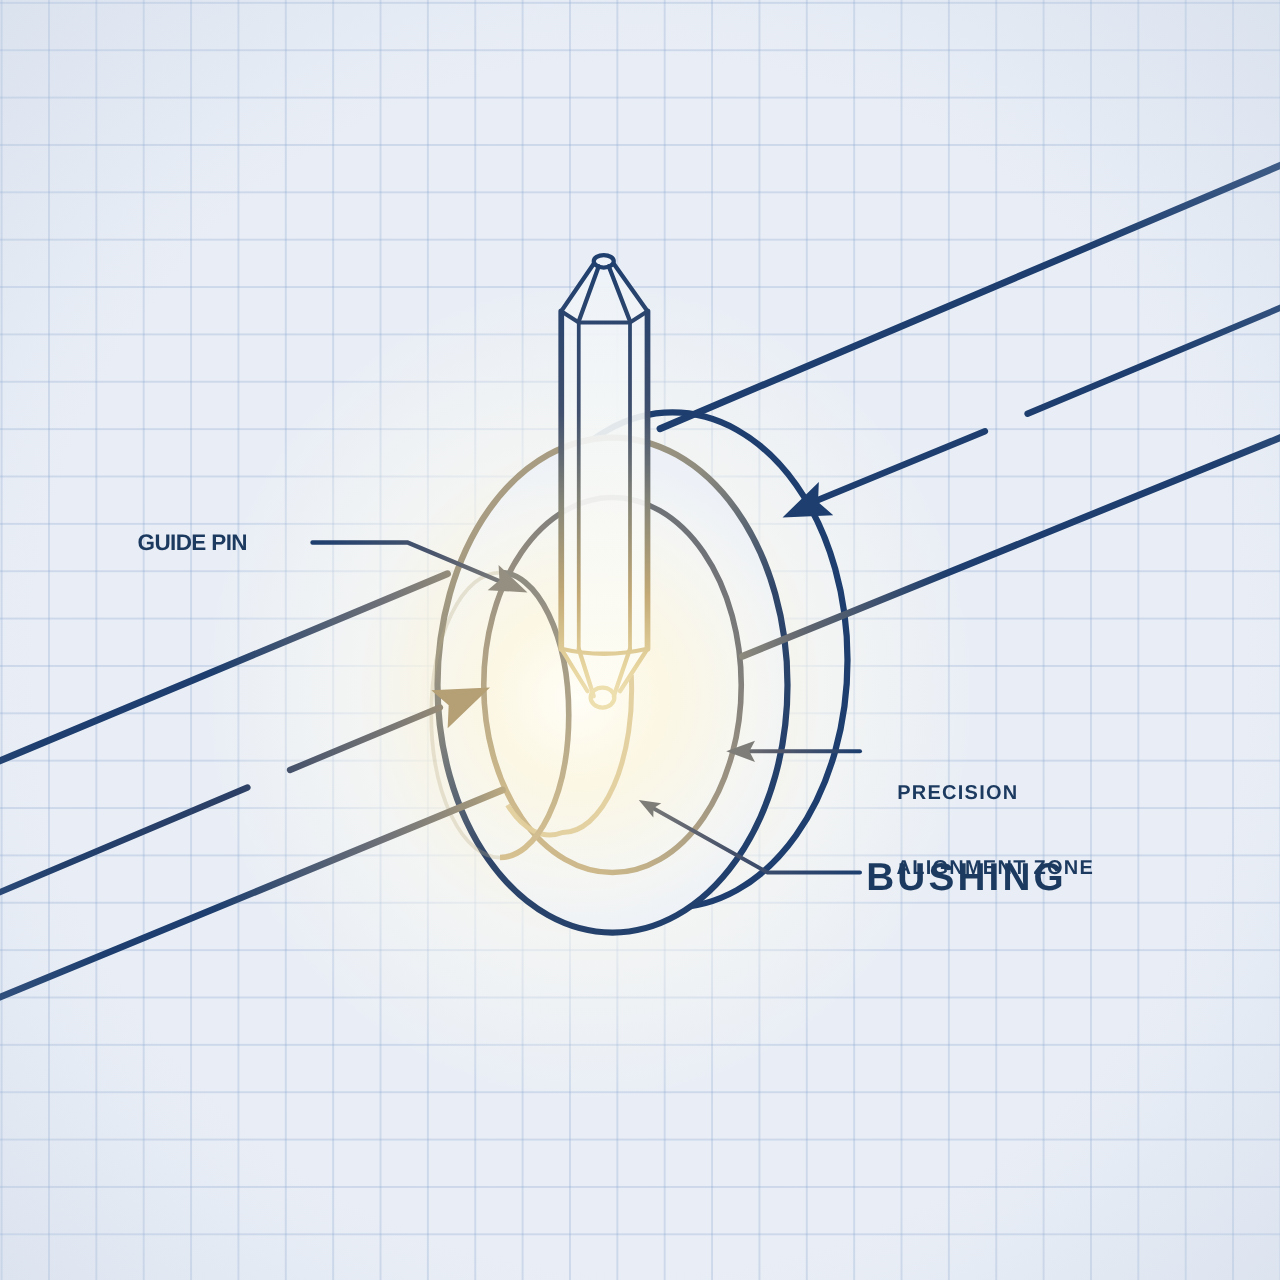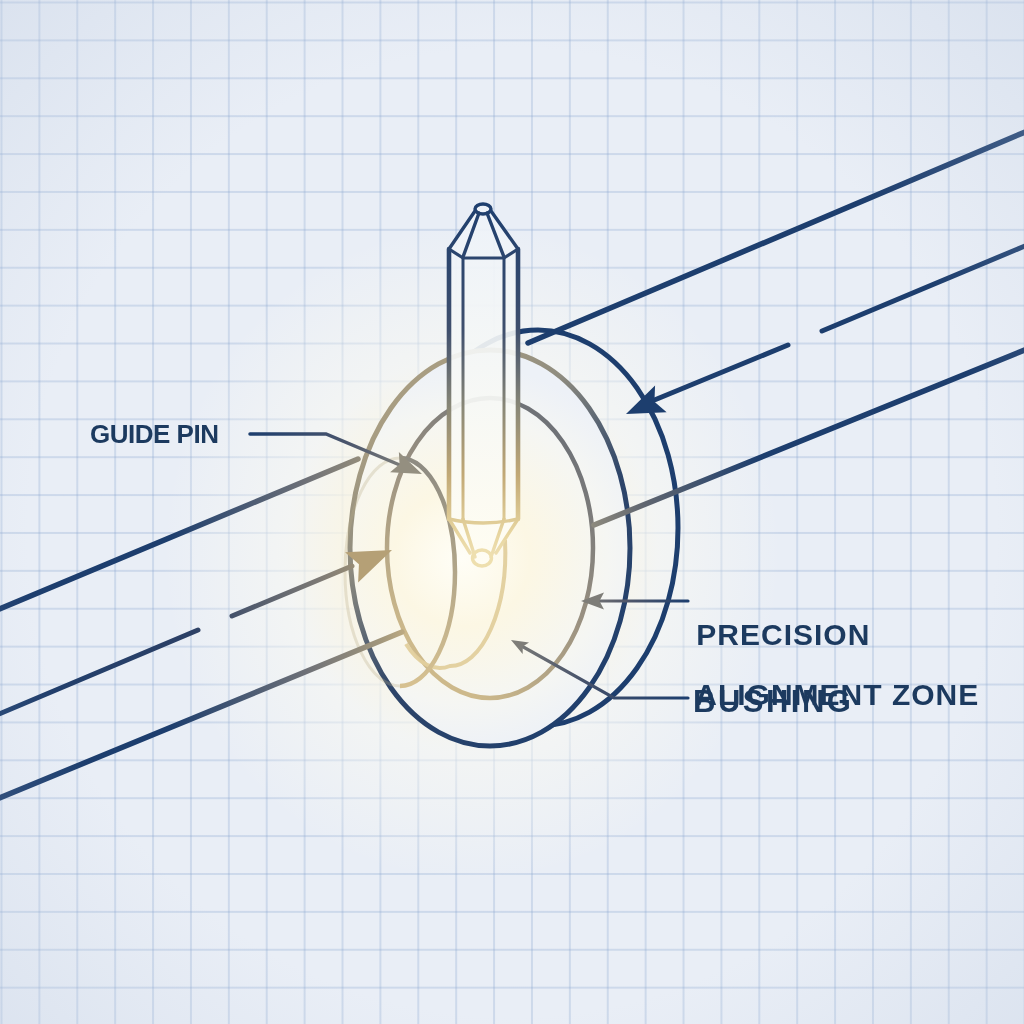--- a/index.html
+++ b/index.html
@@ -36,22 +36,22 @@
   }
   svg{position:absolute;inset:0;}
   .label{
     position:absolute;
     color:#1c3a5f;
     font-weight:700;
     white-space:pre;
     line-height:30px;
     user-select:none;
   }
-  .label-guide-pin{left:90px;top:419px;font-size:26px;letter-spacing:-0.5px;}
-  .label-precision{left:659px;top:590px;font-size:30px;letter-spacing:1px;}
+  .label-guide-pin{left:110px;top:419px;font-size:18px;letter-spacing:-0.5px;}
+  .label-precision{left:696px;top:590px;font-size:16px;letter-spacing:1px;}
   .label-bushing{left:693px;top:687px;font-size:31px;letter-spacing:2.5px;}
 </style>
 </head>
 <body>
 
 <div class="stage">
   <div class="grid"></div>
   <div class="glow"></div>
 
   <svg viewBox="0 0 1024 1024" width="1024" height="1024">

